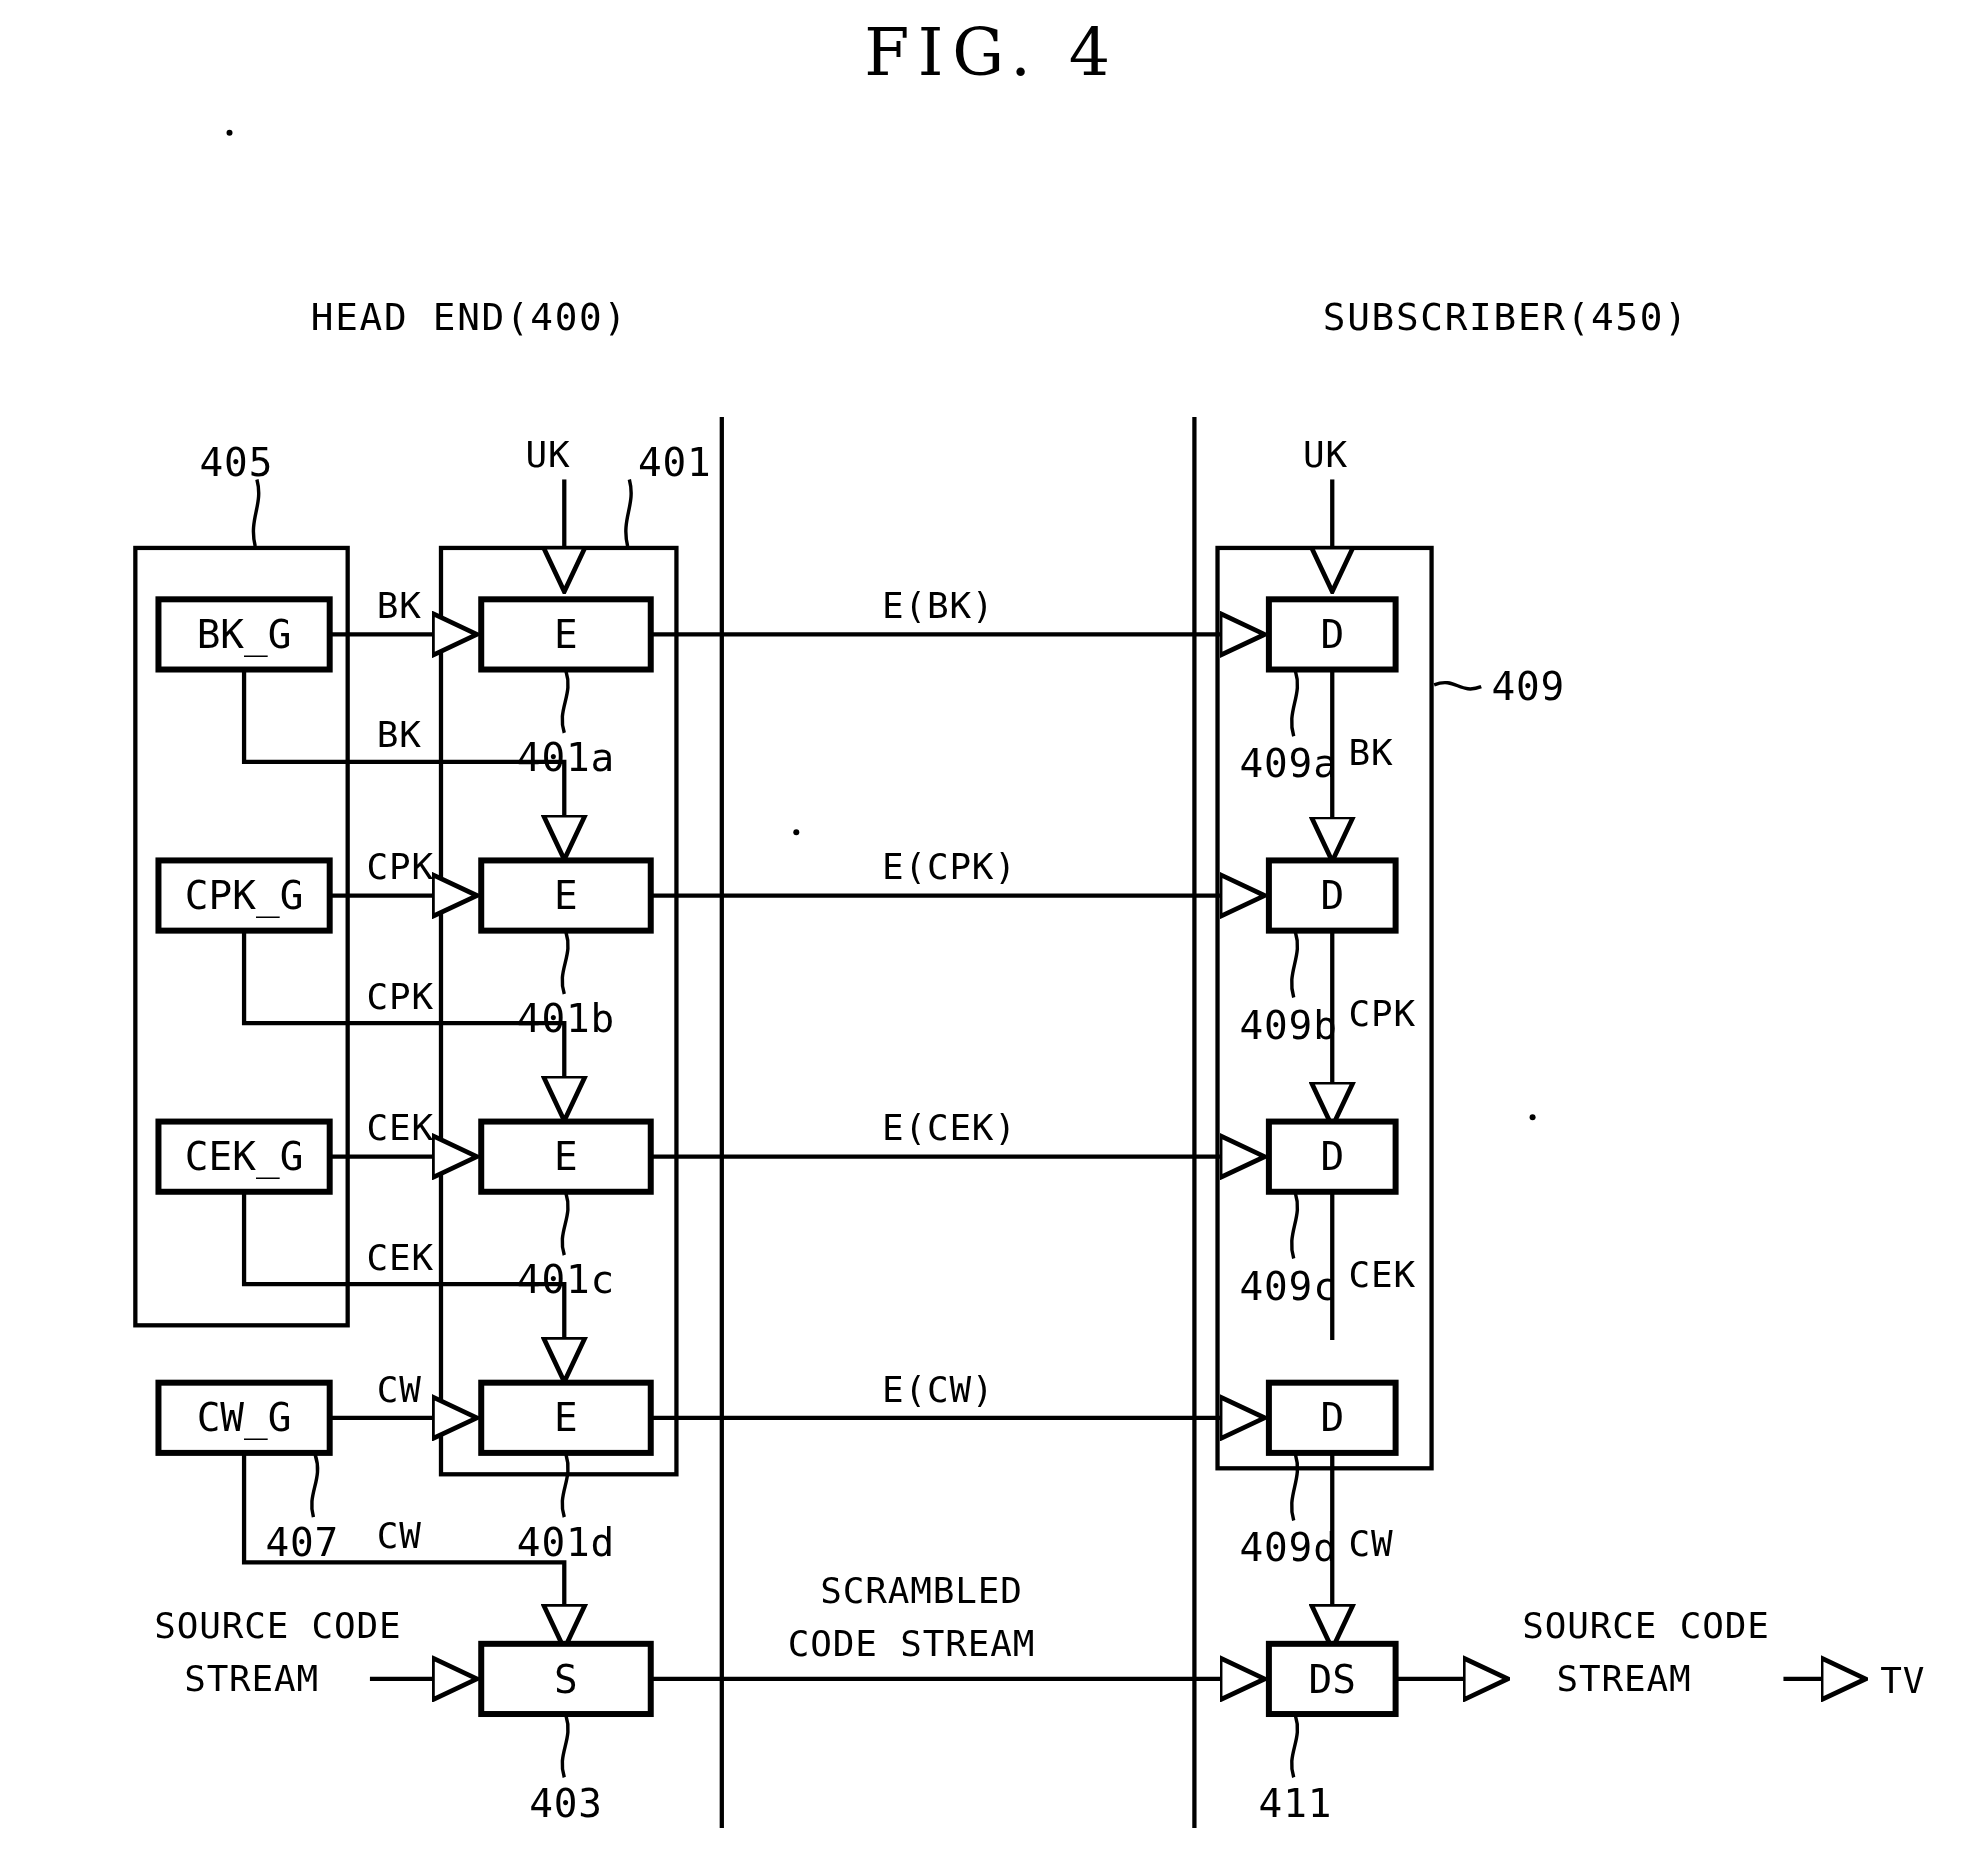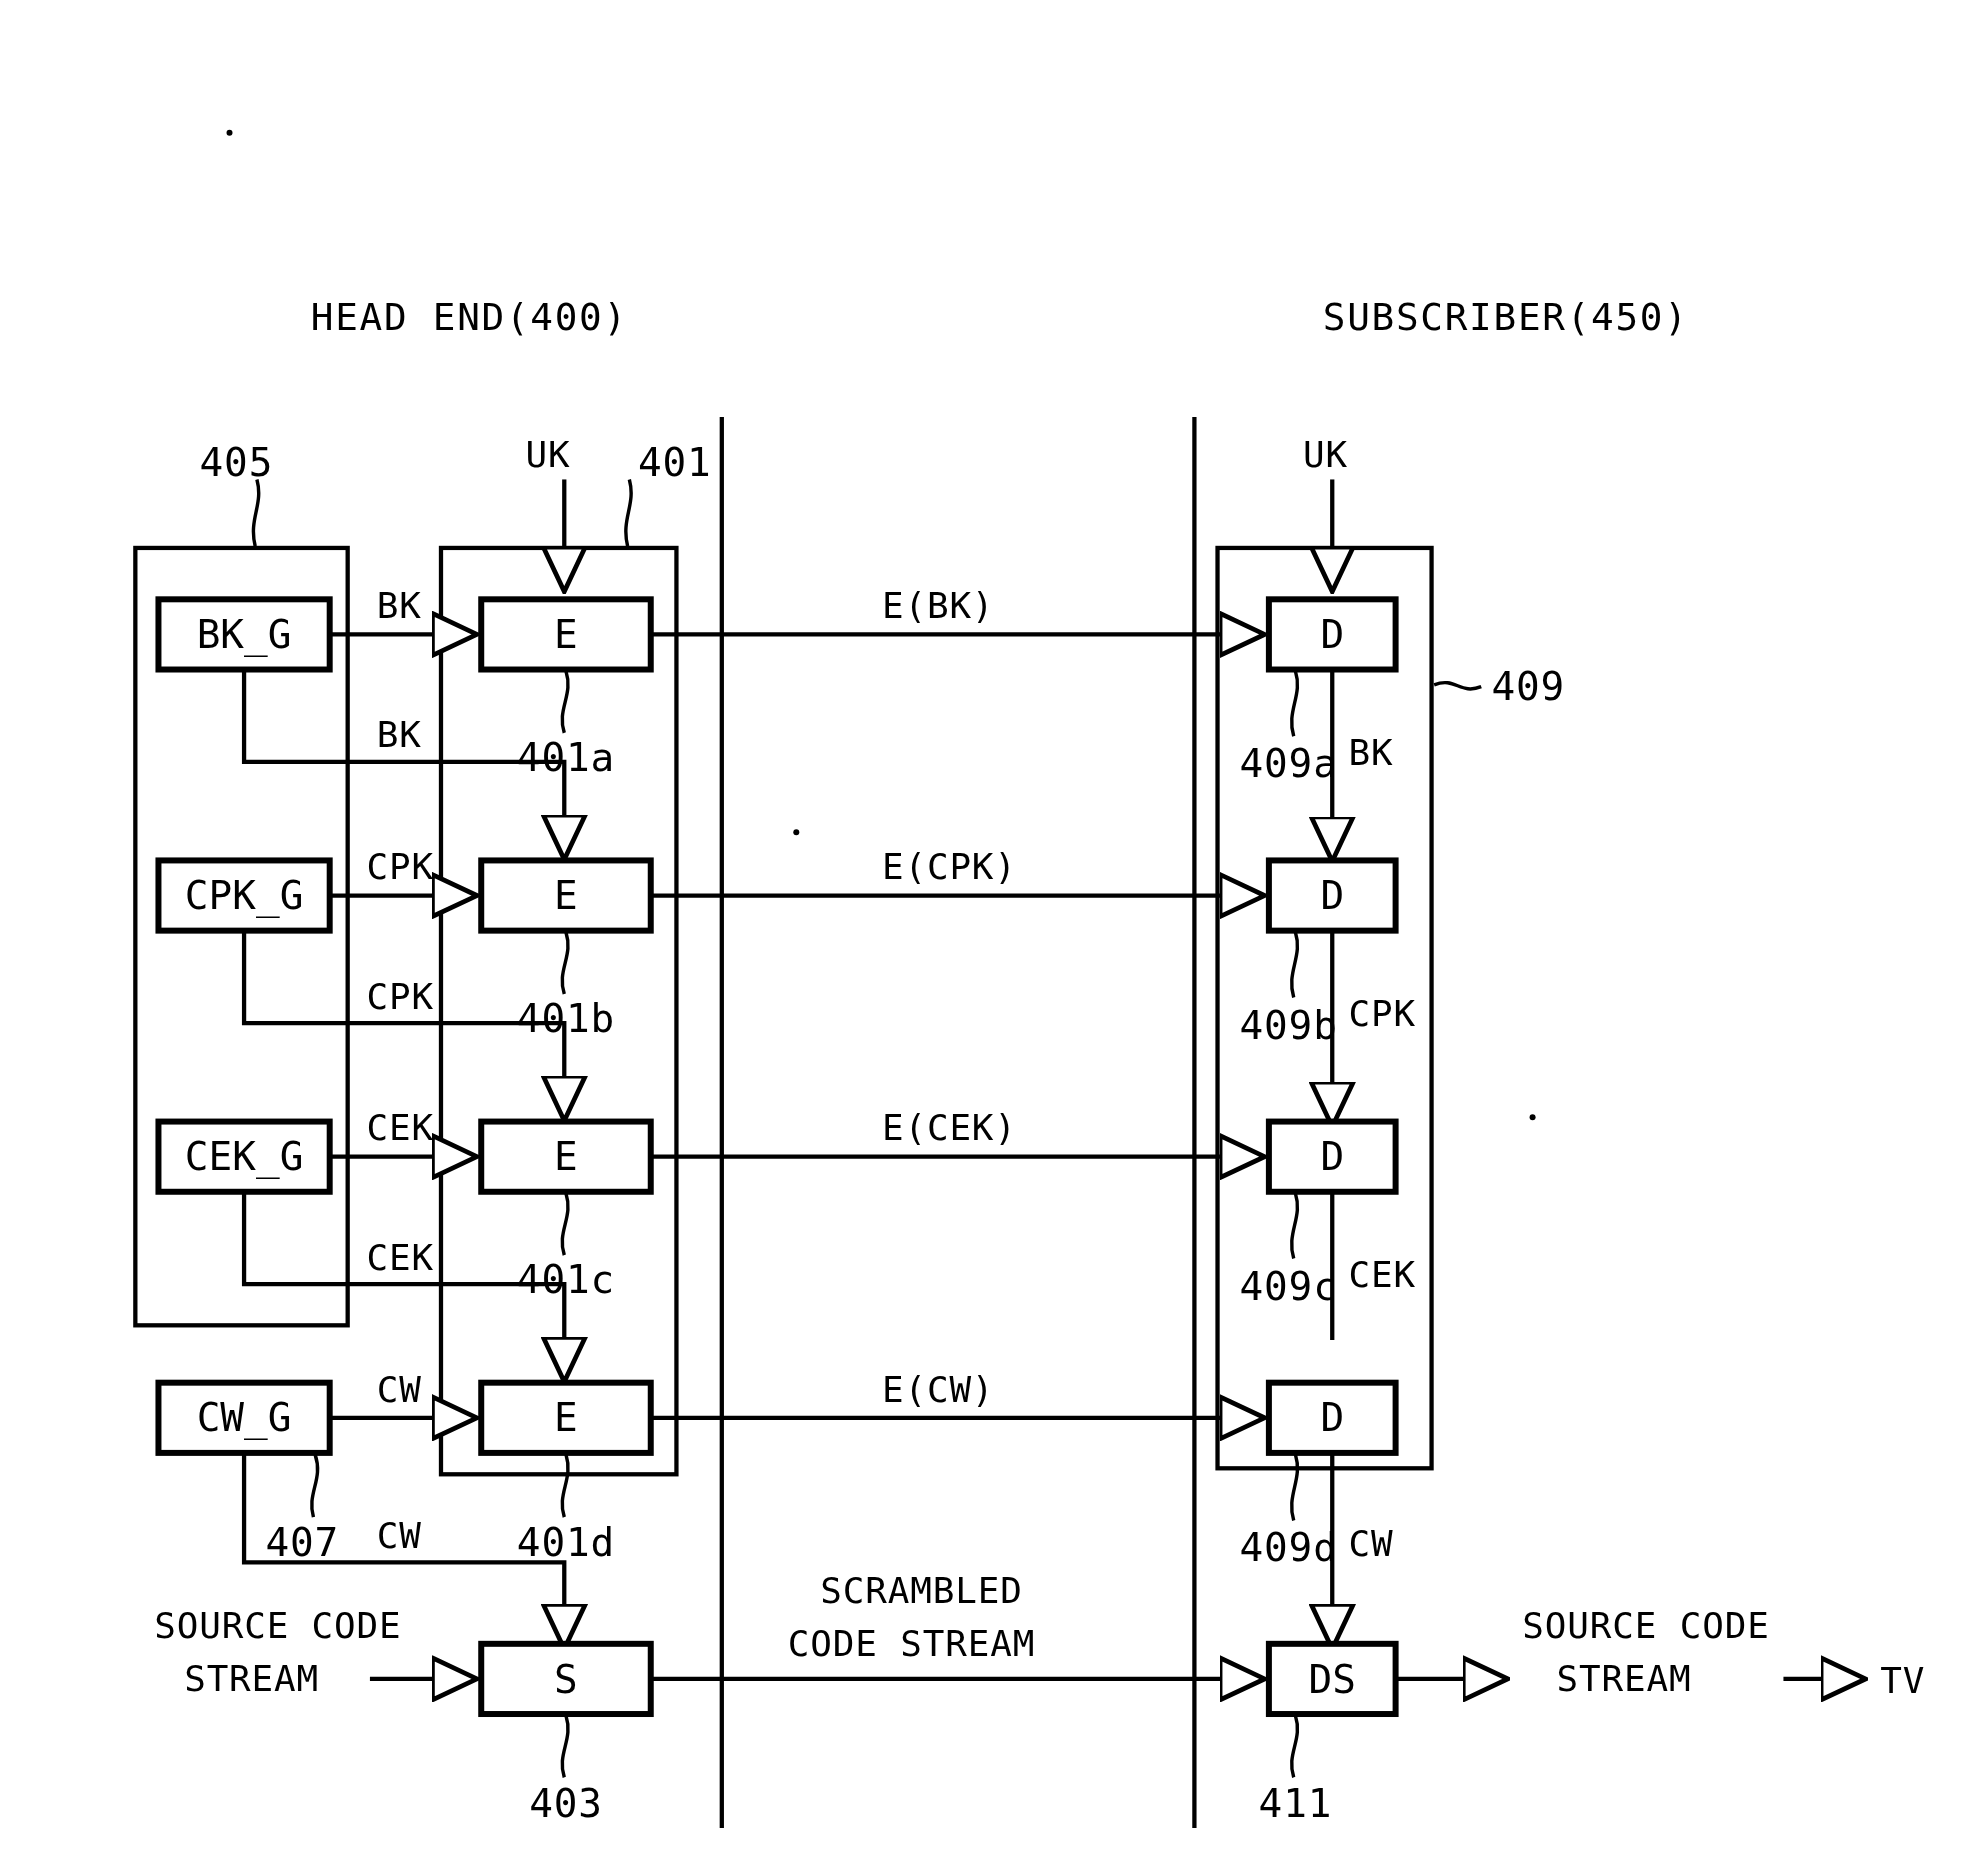--- a/index.html
+++ b/index.html
@@ -19,20 +19,21 @@
   .thin{stroke-width:4;}
   .med{stroke-width:5;}
   .box{fill:#fff;stroke:#000;stroke-width:7;}
   .cont{fill:none;stroke:#000;stroke-width:5;}
 </style>
 </head>
 <body>
 
 <div id="stage">
 
+  <div class="fig-title">FIG. 4</div>
 
   <svg viewBox="0 0 2316 2169" xmlns="http://www.w3.org/2000/svg">
     <defs>
       <marker id="ah" markerWidth="11" markerHeight="11" refX="10.2" refY="5.5" orient="auto" markerUnits="strokeWidth">
         <path d="M0,0.6 L10.4,5.5 L0,10.4 z" fill="#fff" stroke="#000" stroke-width="1.1"></path>
       </marker>
     </defs>
 
     <text class="hdr" x="363" y="385">HEAD END(400)</text>
     <text class="hdr" x="1545" y="385">SUBSCRIBER(450)</text>

